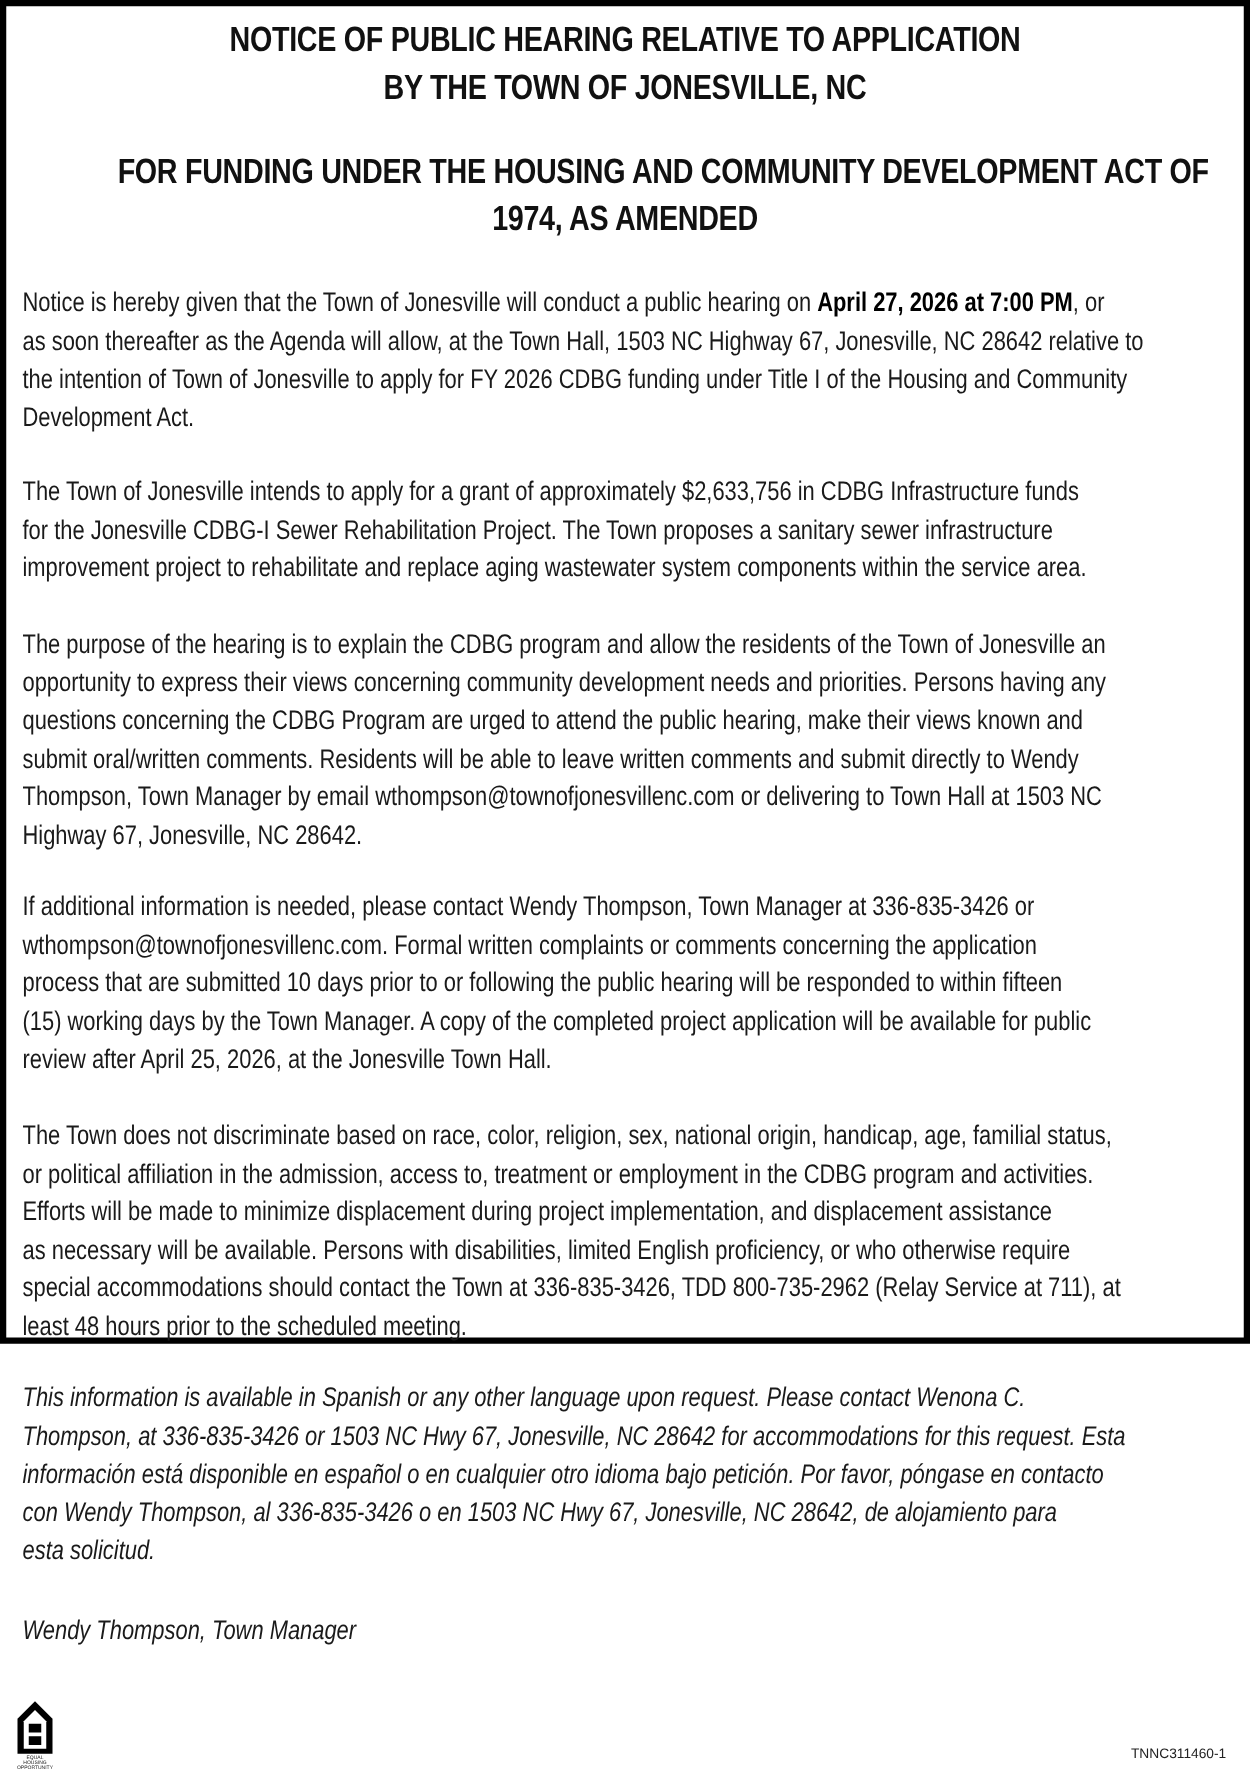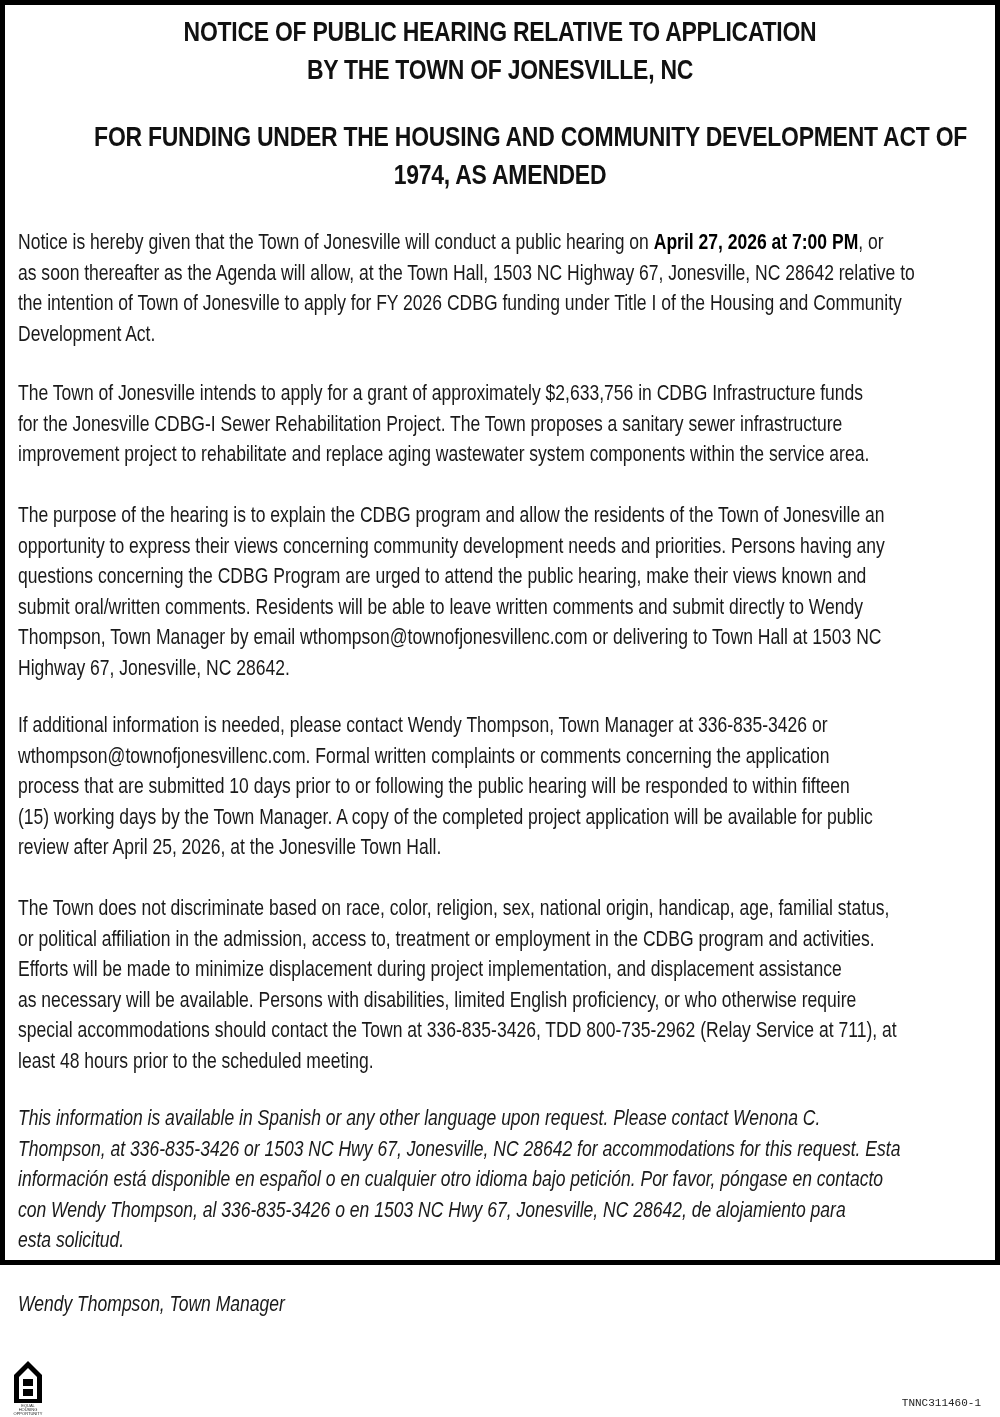--- a/index.html
+++ b/index.html
@@ -1,21 +1,21 @@
 <!DOCTYPE html>
 <html><head>
   <meta charset="utf-8">
   <style>
     html, body { margin: 0; padding: 0; background: #ffffff; }
     body { width: 1000px; height: 1417px; overflow: hidden; }
     .page {
       position: relative;
       box-sizing: border-box;
       width: 1000px;
-      height: 1265px;
+      height: 1075px;
       border: 5px solid #000;
       background: #fff;
       color: #111;
       font-family: "Liberation Sans", sans-serif;
     }
     .heading {
       text-align: center;
       font-weight: bold;
       font-family: "Liberation Sans", sans-serif;
       font-size: 28px;
@@ -66,21 +66,21 @@
       font-size: 4px;
       line-height: 4px;
       text-align: center;
       color: #222;
       width: 30px;
     }
     .ad-id {
       position: absolute;
       right: 14px;
       top: 1392px;
-      font-family: Liberation Mono, monospace;
+      font-family: Liberation Sans, sans-serif;
       font-size: 11px;
       color: #222;
     }
   </style>
 </head>
 <body>
 
 <div class="page">
 
   <h1 class="heading h1">

